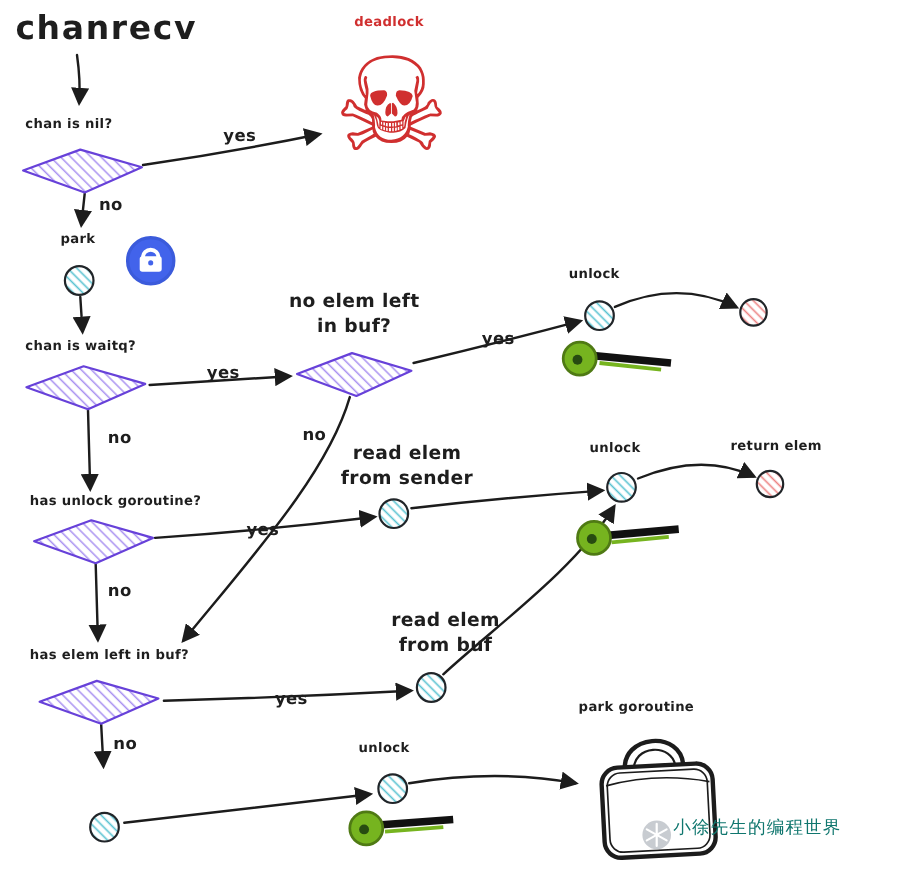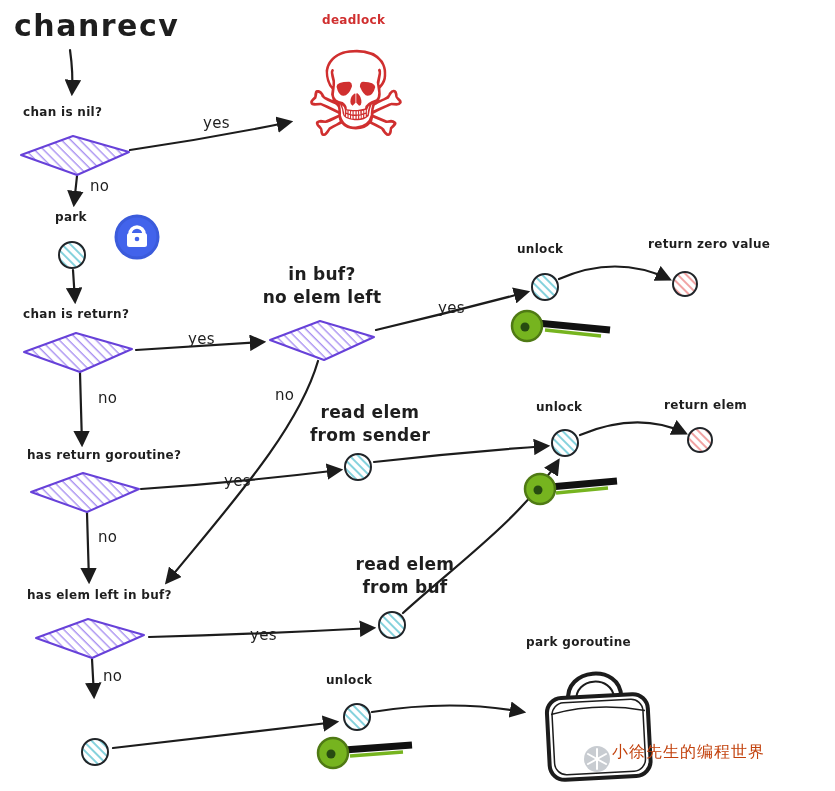--- a/index.html
+++ b/index.html
@@ -2,27 +2,27 @@
 <html><head>
 <meta charset="utf-8">
 <style>
   html,body{margin:0;padding:0;background:#ffffff;}
   .canvas{
     position:relative;width:835px;height:791px;background:#ffffff;
     font-family:"DejaVu Sans",sans-serif;color:#1e1e1e;overflow:hidden;
   }
   .layer{position:absolute;left:0;top:0;}
   .lbl{position:absolute;font-size:12px;font-weight:600;white-space:nowrap;letter-spacing:.3px;}
-  .edge{position:absolute;font-size:15px;font-weight:400;letter-spacing:.3px;}
+  .edge{position:absolute;font-size:15px;font-weight:700;letter-spacing:.3px;}
   .title{position:absolute;left:14px;top:8px;font-size:30px;font-weight:800;letter-spacing:1.5px;}
   .block{position:absolute;text-align:center;font-size:17px;font-weight:600;line-height:1.35;letter-spacing:.3px;}
   .red{color:#d02f2f;}
   .skull{position:absolute;left:303px;top:36px;font-size:118px;line-height:1;color:#d02f2f;font-weight:400;}
   .watermark{position:absolute;left:576px;top:742px;display:flex;align-items:center;gap:4px;}
-  .watermark-text{color:#c2410c;font-size:16px;letter-spacing:1px;white-space:nowrap;}
+  .watermark-text{color:#0f766e;font-size:16px;letter-spacing:1px;white-space:nowrap;}
 </style>
 </head>
 <body>
 
 <div class="canvas">
 
   <svg class="layer" width="835" height="791" viewBox="0 0 835 791">
     <defs>
       <marker id="arr" viewBox="0 0 10 10" refX="8" refY="5" markerWidth="7.5" markerHeight="7.5" orient="auto-start-reverse">
         <path d="M0,0 L10,5 L0,10 z" fill="#1c1c1c"></path>
@@ -126,35 +126,34 @@
   <div class="title">chanrecv</div>
 
   <div class="lbl" style="left:23px;top:105px;">chan is nil?</div>
   <div class="edge" style="left:203px;top:114px;">yes</div>
   <div class="lbl red" style="left:322px;top:13px;font-size:12px;text-align:right;">deadlock</div>
   <div class="skull">☠</div>
 
   <div class="edge" style="left:90px;top:177px;">no</div>
   <div class="lbl" style="left:55px;top:210px;">park</div>
 
-  <div class="lbl" style="left:23px;top:307px;">chan is return?</div>
+  <div class="lbl" style="left:23px;top:307px;">chan is waitq?</div>
   <div class="edge" style="left:188px;top:330px;">yes</div>
   <div class="edge" style="left:98px;top:389px;">no</div>
 
   <div class="block" style="left:256px;top:263px;width:132px;">
+    <div>no elem left</div>
     <div>in buf?</div>
-    <div>no elem left</div>
   </div>
   <div class="edge" style="left:438px;top:299px;">yes</div>
   <div class="edge" style="left:275px;top:386px;">no</div>
 
   <div class="lbl" style="left:517px;top:242px;">unlock</div>
-  <div class="lbl" style="left:648px;top:237px;">return zero value</div>
 
-  <div class="lbl" style="left:27px;top:448px;">has return goroutine?</div>
+  <div class="lbl" style="left:27px;top:448px;">has unlock goroutine?</div>
   <div class="edge" style="left:224px;top:472px;">yes</div>
   <div class="edge" style="left:98px;top:528px;">no</div>
 
   <div class="block" style="left:300px;top:401px;width:140px;">
     <div>read elem</div>
     <div>from sender</div>
   </div>
 
   <div class="lbl" style="left:536px;top:400px;">unlock</div>
   <div class="lbl" style="left:664px;top:398px;">return elem</div>

